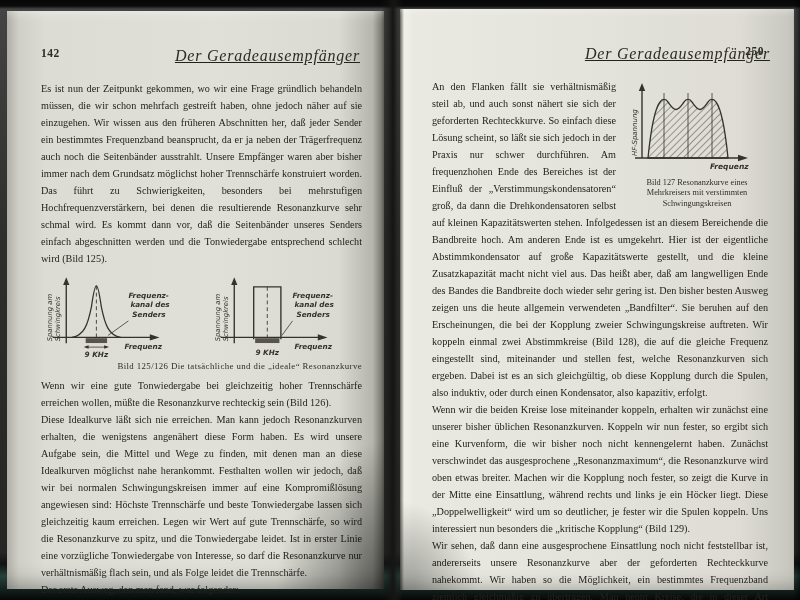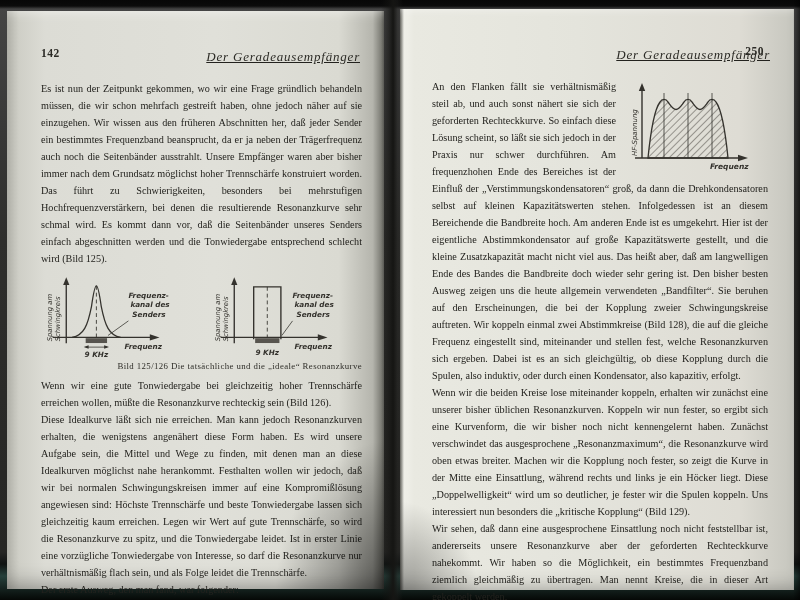--- a/index.html
+++ b/index.html
@@ -32,21 +32,21 @@
   .page-right::after{
     content:"";position:absolute;left:0;bottom:0;width:80px;height:90px;
     background:radial-gradient(ellipse at -5% 110%,rgba(0,0,0,.4),rgba(0,0,0,0) 70%);
     pointer-events:none;
   }
   .gutter{
     position:absolute;left:381px;top:0;width:22px;height:600px;
     background:linear-gradient(90deg,rgba(0,0,0,0) 0%,rgba(20,20,18,.55) 35%,#151513 55%,rgba(30,30,28,.45) 75%,rgba(0,0,0,0) 100%);
   }
   .header{position:relative;height:15px;margin:36px 24px 18px 24px;text-align:right;text-decoration:underline;}
-  .run-title{font-style:italic;font-size:13px;letter-spacing:.8px;color:#2c2b26;}
+  .run-title{font-style:italic;font-size:16px;letter-spacing:.8px;color:#2c2b26;}
   .pagenum{position:absolute;top:0;font-size:11.5px;font-weight:bold;letter-spacing:.5px;color:#2c2b26;}
   .pagenum.pn-left{left:10px;}
   .pagenum.pn-right{right:6px;}
   .textcol{margin:0 22px 0 34px;}
   .page-right .textcol{margin:0 26px 0 32px;}
   p.body{
     margin:0;font-size:10.2px;line-height:17px;text-align:justify;
     color:#23221e;hyphens:auto;-webkit-hyphens:auto;
   }
   
@@ -152,20 +152,25 @@
         <polygon points="16,3 12.8,11 19.2,11" fill="#34322d"></polygon>
         <line class="ink" x1="9" y1="78" x2="116" y2="78" stroke-width="1.4"></line>
         <polygon points="122,78 112,74.8 112,81.2" fill="#34322d"></polygon>
         <text class="figlab" transform="rotate(-90)" x="-76" y="11">HF-Spannung</text>
         <path d="M22,78 C24,58 28,30 34,22 C36,18.5 40,18.5 42,22 C45,26 47,29.5 50,29.5 C53,29.5 55,26 58,22 C60,18.5 64,18.5 66,22 C69,26 71,29.5 74,29.5 C77,29.5 79,26 82,22 C84,18.5 88,18.5 90,22 C96,30 100,58 102,78 Z" fill="url(#hatch127)" stroke="#34322d" stroke-width="1.3"></path>
         <line class="ink" x1="38" y1="13" x2="38" y2="78" stroke-width="0.8"></line>
         <line class="ink" x1="62" y1="13" x2="62" y2="78" stroke-width="0.8"></line>
         <line class="ink" x1="86" y1="13" x2="86" y2="78" stroke-width="0.8"></line>
         <text class="figlab-b" x="84" y="89">Frequenz</text>
       </svg>
+      <div class="fig127-cap">
+        <div>Bild 127  Resonanzkurve eines</div>
+        <div>Mehrkreisers mit verstimmten</div>
+        <div>Schwingungskreisen</div>
+      </div>
     </div>
 
     <p class="body">An den Flanken fällt sie verhältnismäßig steil ab, und auch sonst nähert sie sich der geforderten Rechteckkurve. So einfach diese Lösung scheint, so läßt sie sich jedoch in der Praxis nur schwer durchführen. Am frequenzhohen Ende des Bereiches ist der Einfluß der „Verstimmungskondensatoren“ groß, da dann die Drehkondensatoren selbst auf kleinen Kapazitätswerten stehen. Infolgedessen ist an diesem Bereichende die Bandbreite hoch. Am anderen Ende ist es umgekehrt. Hier ist der eigentliche Abstimmkondensator auf große Kapazitätswerte gestellt, und die kleine Zusatzkapazität macht nicht viel aus. Das heißt aber, daß am langwelligen Ende des Bandes die Bandbreite doch wieder sehr gering ist. Den bisher besten Ausweg zeigen uns die heute allgemein verwendeten „Bandfilter“. Sie beruhen auf den Erscheinungen, die bei der Kopplung zweier Schwingungskreise auftreten. Wir koppeln einmal zwei Abstimmkreise (Bild 128), die auf die gleiche Frequenz eingestellt sind, miteinander und stellen fest, welche Resonanzkurven sich ergeben. Dabei ist es an sich gleichgültig, ob diese Kopplung durch die Spulen, also induktiv, oder durch einen Kondensator, also kapazitiv, erfolgt.</p>
     <p class="body">Wenn wir die beiden Kreise lose miteinander koppeln, erhalten wir zunächst eine unserer bisher üblichen Resonanzkurven. Koppeln wir nun fester, so ergibt sich eine Kurvenform, die wir bisher noch nicht kennengelernt haben. Zunächst verschwindet das ausgesprochene „Resonanzmaximum“, die Resonanzkurve wird oben etwas breiter. Machen wir die Kopplung noch fester, so zeigt die Kurve in der Mitte eine Einsattlung, während rechts und links je ein Höcker liegt. Diese „Doppelwelligkeit“ wird um so deutlicher, je fester wir die Spulen koppeln. Uns interessiert nun besonders die „kritische Kopplung“ (Bild 129).</p>
     <p class="body">Wir sehen, daß dann eine ausgesprochene Einsattlung noch nicht feststellbar ist, andererseits unsere Resonanzkurve aber der geforderten Rechteckkurve nahekommt. Wir haben so die Möglichkeit, ein bestimmtes Frequenzband ziemlich gleichmäßig zu übertragen. Man nennt Kreise, die in dieser Art gekoppelt werden,</p>
   </div>
 </div>
 
 <div class="right-edge"></div>
 

